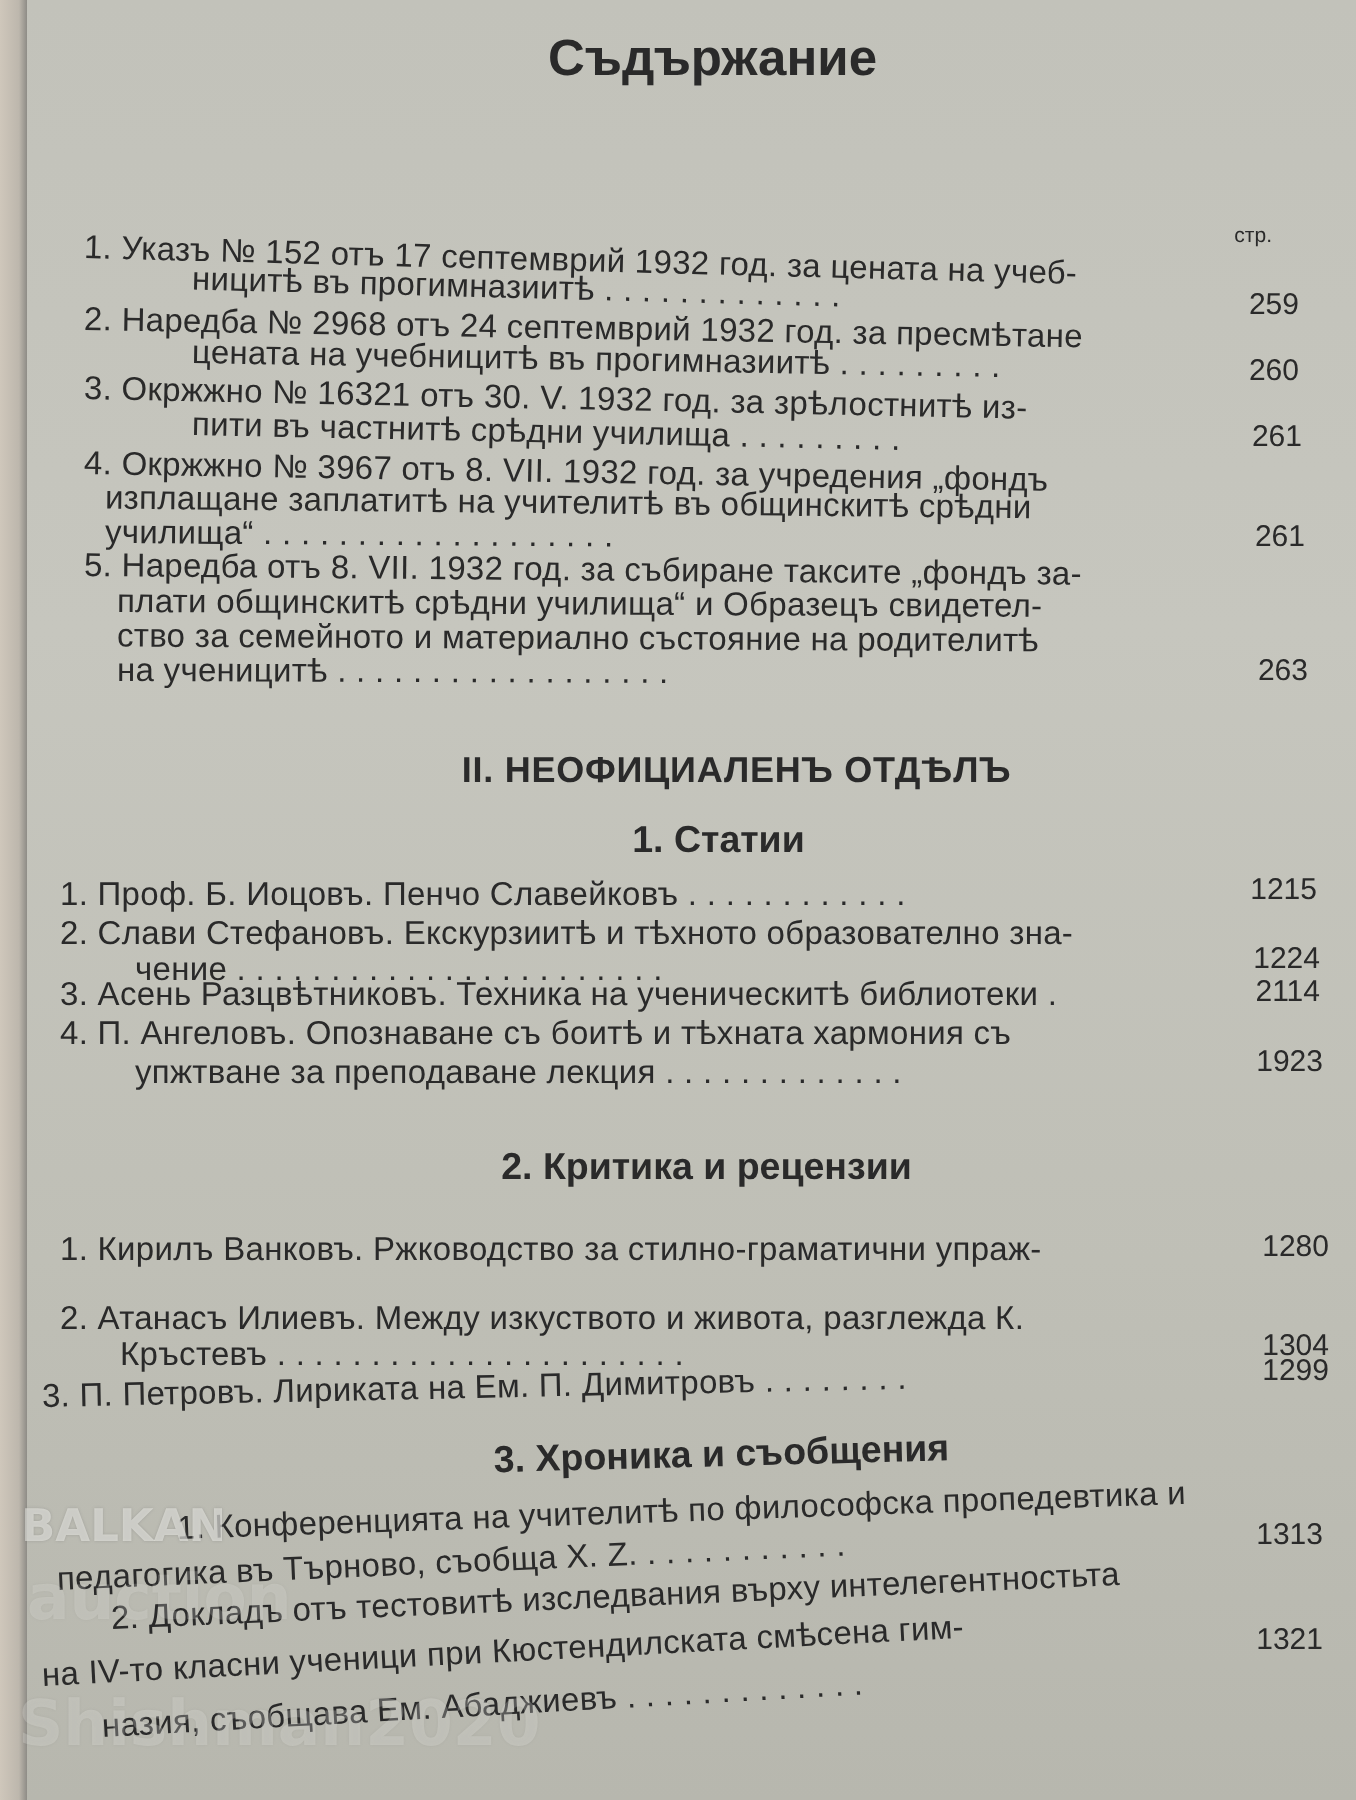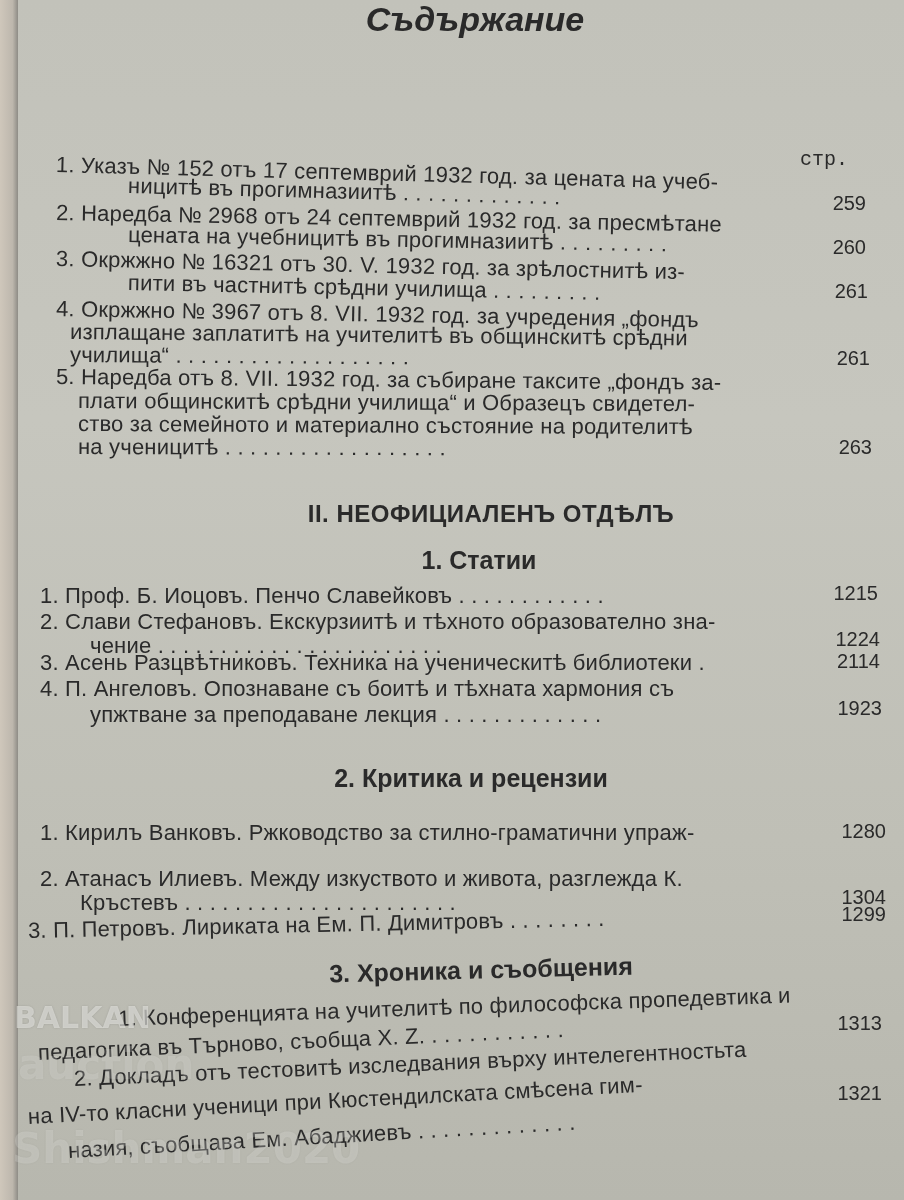--- a/index.html
+++ b/index.html
@@ -21,27 +21,27 @@
     .line {
       position: absolute; white-space: nowrap;
       font-family: "Liberation Sans Narrow", "Liberation Sans", sans-serif;
       font-size: 22px; letter-spacing: 0.2px;
       transform-origin: left center;
     }
     .title {
       position: absolute; left: 0; right: 0; text-align: center;
       font-weight: bold;
     }
-    .h-main { top: 0; font-size: 34px; padding-left: 28px; font-style: italic; }
+    .h-main { top: 20px; font-size: 34px; padding-left: 28px; }
     .h-sec  { font-size: 24px; letter-spacing: 0.5px; }
     .h-sub  { font-size: 25px; font-weight: bold; }
     .pg {
       position: absolute; font-size: 20px; text-align: right; width: 70px;
     }
-    .str { font-size: 20px; font-family: Liberation Mono, monospace; }
+    .str { font-size: 14px; }
     .wm {
       position: absolute; font-weight: bold; color: rgba(240,240,235,0.55);
       font-family: "DejaVu Sans", sans-serif;
       text-shadow: 0 0 2px rgba(120,120,120,0.4);
     }
   </style>
 </head>
 <body>
 
 <div class="spine"></div>

